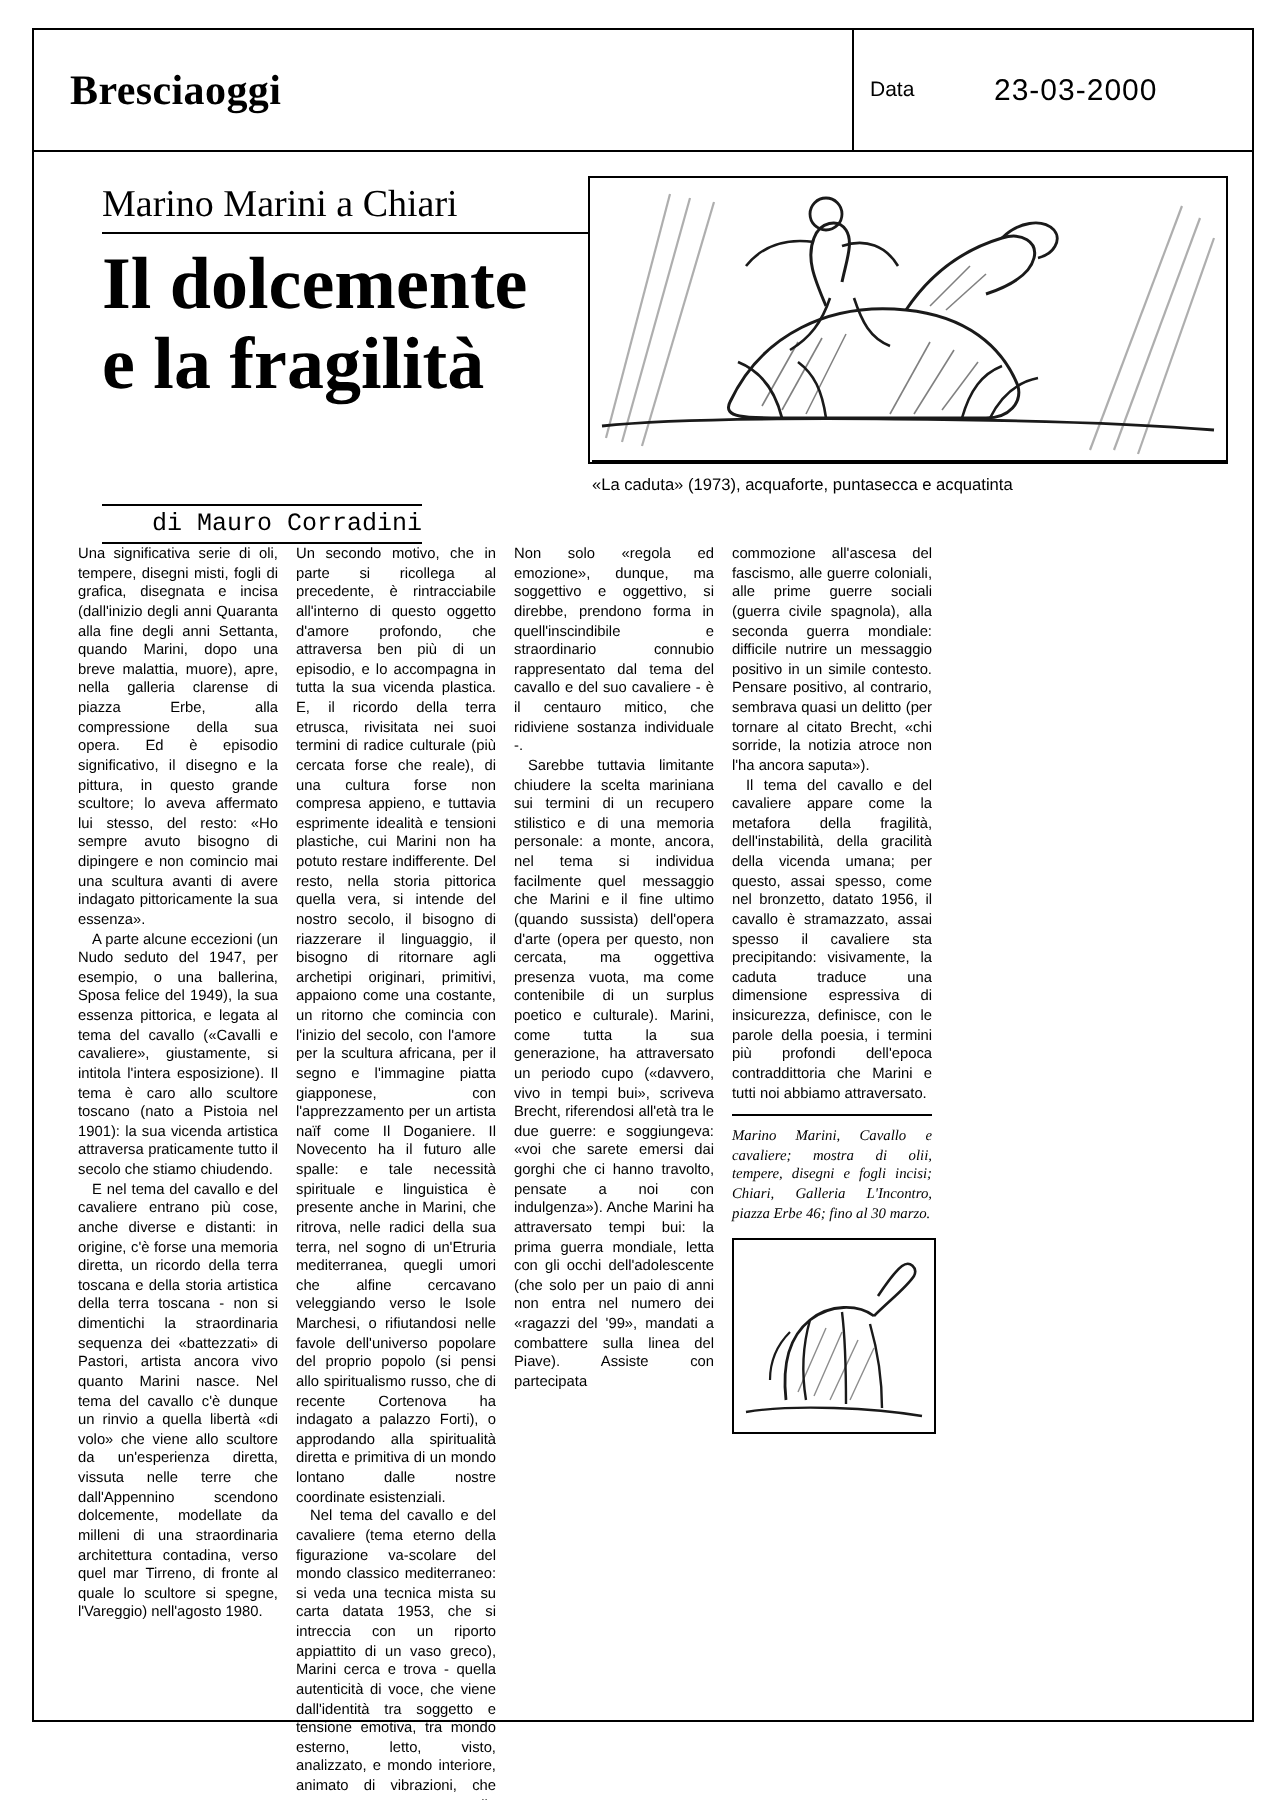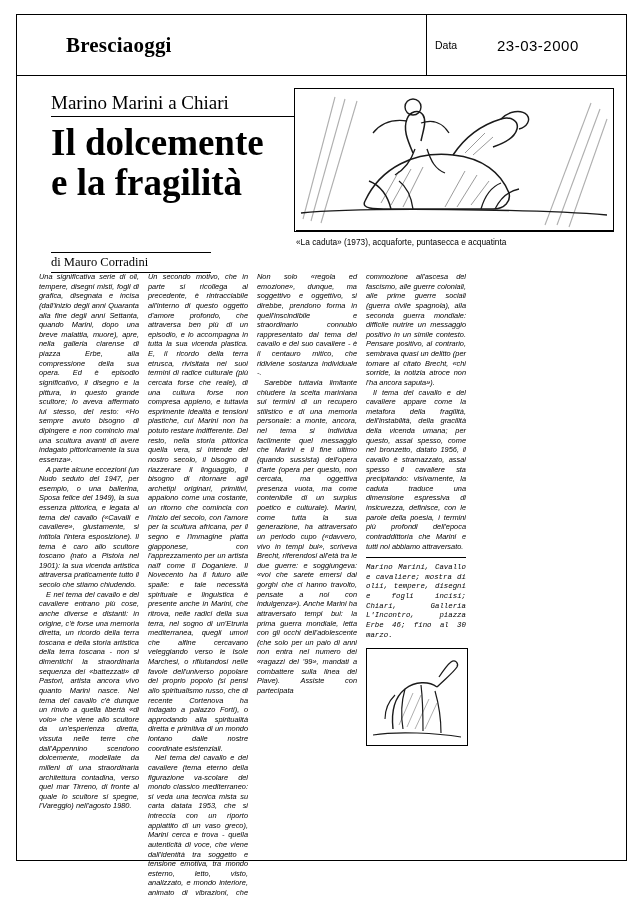--- a/index.html
+++ b/index.html
@@ -2,21 +2,21 @@
 <html><head>
 <meta charset="utf-8">
 <style>
   html,body{margin:0;padding:0;background:#ffffff;}
   body{width:643px;height:900px;font-family:"Liberation Serif",serif;color:#000;}
   .page{position:relative;width:643px;height:900px;box-sizing:border-box;padding:14px 16px;}
 
   
   .header{display:flex;align-items:stretch;border:1px solid #000;height:62px;box-sizing:border-box;}
   .masthead{flex:1;display:flex;align-items:center;padding-left:18px;}
-  .masthead .title{font-family:"Liberation Serif",serif;font-weight:bold;font-size:21px;letter-spacing:0.2px;margin-left:31px;}
+  .masthead .title{font-family:"Liberation Serif",serif;font-weight:bold;font-size:21px;letter-spacing:0.2px;}
   .metabox{width:200px;border-left:1px solid #000;box-sizing:border-box;display:flex;flex-direction:column;}
   .metarow{flex:1;display:flex;align-items:center;font-family:"Liberation Sans",sans-serif;font-size:10.5px;}
   .metarow + .metarow{border-top:1px solid #000;}
   .metarow .k{width:62px;padding-left:8px;}
   .metarow .v{font-size:15px;}
   .metarow.r1 .v{letter-spacing:0.5px;}
 
   
   .frame{position:relative;border:1px solid #000;border-top:none;margin-top:0;height:785px;box-sizing:border-box;padding:10px 12px 0 12px;}
 
@@ -27,29 +27,29 @@
   .bigtitle{font-size:37px;font-weight:bold;line-height:1.07;margin:6px 0 0 22px;font-family:"Liberation Serif",serif;}
   .bigtitle .l2{display:block;}
 
   
   .art-top{position:absolute;right:0;top:-4px;width:318px;height:142px;border:1px solid #000;overflow:hidden;background:#fff;}
   .caption-top{position:absolute;right:0;top:142px;width:318px;font-family:"Liberation Sans",sans-serif;font-size:8.3px;padding-top:3px;}
   .rule-top{position:absolute;right:0;top:138px;width:318px;}
 
   
   .byline{font-family:"Liberation Serif",serif;font-size:12.5px;margin:10px 0 6px 22px;}
-  .byline .inner{display:inline-block;border-top:1px solid #000;border-bottom:1px solid #000;padding:2px 0;width:160px;text-align:left;}
+  .byline .inner{display:inline-block;border-top:1px solid #000;border-bottom:1px solid #000;padding:2px 0;width:160px;text-align:right;font-family:Liberation Mono, monospace;}
 
   
   .cols{position:absolute;left:12px;right:12px;top:196px;bottom:26px;display:flex;gap:9px;}
   .col{width:100px;position:relative;}
-  .col p{font-family:"Liberation Sans",sans-serif;font-size:7.4px;line-height:1.30;text-align:justify;margin:0 0 0 0;text-justify:inter-word;hyphens:auto;font-style:italic;}
+  .col p{font-family:"Liberation Sans",sans-serif;font-size:7.4px;line-height:1.30;text-align:justify;margin:0 0 0 0;text-justify:inter-word;hyphens:auto;}
   .col p + p{text-indent:7px;}
   .col.c1{margin-left:10px;}
-  .italbox{font-style:italic;font-family:Liberation Mono, monospace;font-size:7.4px;line-height:1.3;text-align:justify;border-top:1px solid #000;padding-top:5px;margin-top:6px;}
+  .italbox{font-style:italic;font-family:Liberation Serif, serif;font-size:7.4px;line-height:1.3;text-align:justify;border-top:1px solid #000;padding-top:5px;margin-top:6px;}
   .art-bot{margin-top:8px;width:100px;height:96px;border:1px solid #000;overflow:hidden;background:#fff;}
 
   
   .footer{position:absolute;left:12px;right:12px;bottom:4px;height:16px;border:1px solid #000;display:flex;align-items:center;justify-content:center;font-family:"Liberation Sans",sans-serif;font-size:7.6px;letter-spacing:0.1px;}
 </style>
 </head>
 <body>
 
 <div class="page">
 

